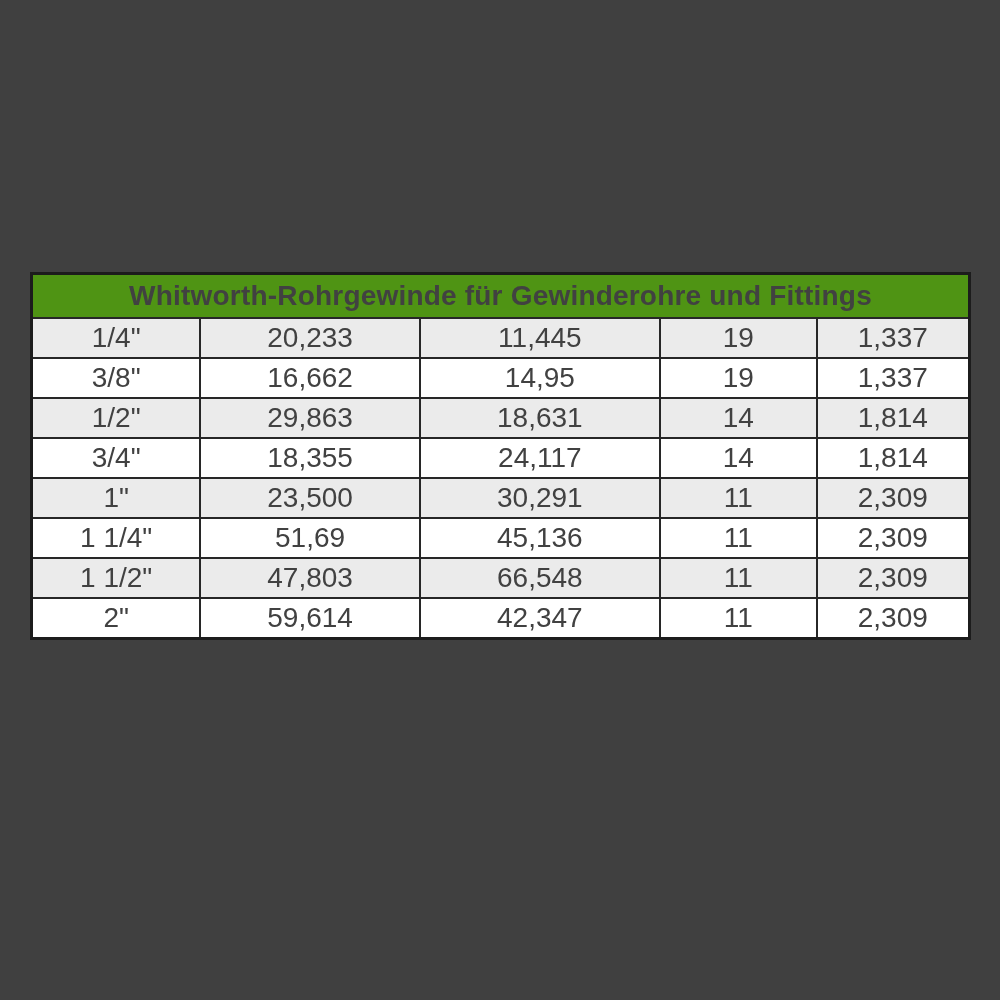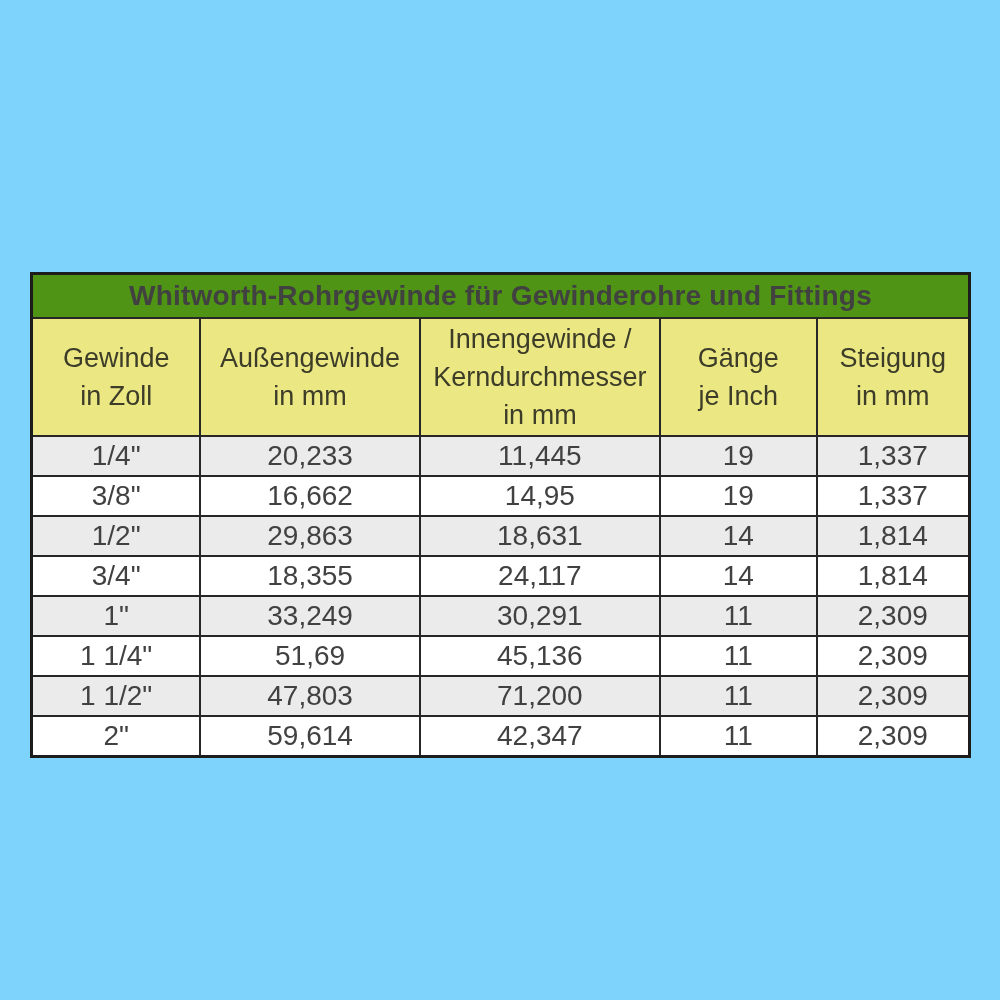--- a/index.html
+++ b/index.html
@@ -5,21 +5,21 @@
   html, body {
     margin: 0;
     padding: 0;
     background: #ffffff;
     font-family: "Liberation Sans", sans-serif;
   }
   .page {
     position: relative;
     width: 1000px;
     height: 1000px;
-    background: #7dd3fc;
+    background: #404040;
     overflow: hidden;
   }
   table.thread-table {
     position: absolute;
     left: 30px;
     top: 272px;
     width: 941px;
     border-collapse: collapse;
     table-layout: fixed;
     border: 3px solid #1c1c1c;
@@ -72,33 +72,20 @@
       <col class="c1">
         <col class="c2">
         <col class="c3">
         <col class="c4">
         <col class="c5">
     </colgroup>
     <thead>
       <tr>
         <th colspan="5" class="table-title">Whitworth-Rohrgewinde für Gewinderohre und Fittings</th>
       </tr>
-      <tr class="header-row" id="header-row">
-          <th>Gewinde
-in Zoll</th>
-          <th>Außengewinde
-in mm</th>
-          <th>Innengewinde /
-Kerndurchmesser
-in mm</th>
-          <th>Gänge
-je Inch</th>
-          <th>Steigung
-in mm</th>
-        </tr>
     </thead>
     <tbody id="table-body">
         <tr class="alt">
           <td>1/4"</td>
           <td>20,233</td>
           <td>11,445</td>
           <td>19</td>
           <td>1,337</td>
         </tr>
         <tr>
@@ -117,36 +104,36 @@
         </tr>
         <tr>
           <td>3/4"</td>
           <td>18,355</td>
           <td>24,117</td>
           <td>14</td>
           <td>1,814</td>
         </tr>
         <tr class="alt">
           <td>1"</td>
-          <td>33,249</td>
+          <td>23,500</td>
           <td>30,291</td>
           <td>11</td>
           <td>2,309</td>
         </tr>
         <tr>
           <td>1 1/4"</td>
           <td>51,69</td>
           <td>45,136</td>
           <td>11</td>
           <td>2,309</td>
         </tr>
         <tr class="alt">
           <td>1 1/2"</td>
           <td>47,803</td>
-          <td>71,200</td>
+          <td>66,548</td>
           <td>11</td>
           <td>2,309</td>
         </tr>
         <tr>
           <td>2"</td>
           <td>59,614</td>
           <td>42,347</td>
           <td>11</td>
           <td>2,309</td>
         </tr>

